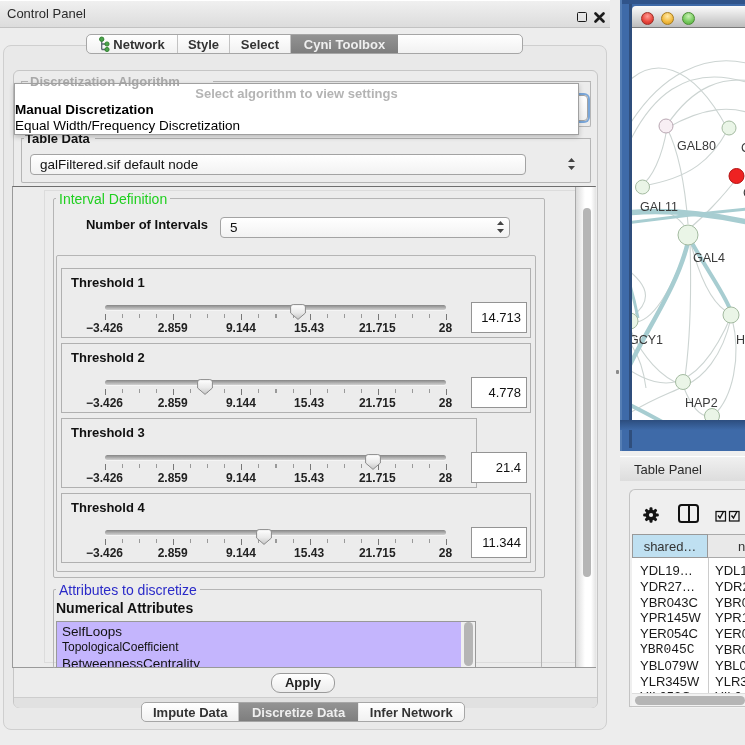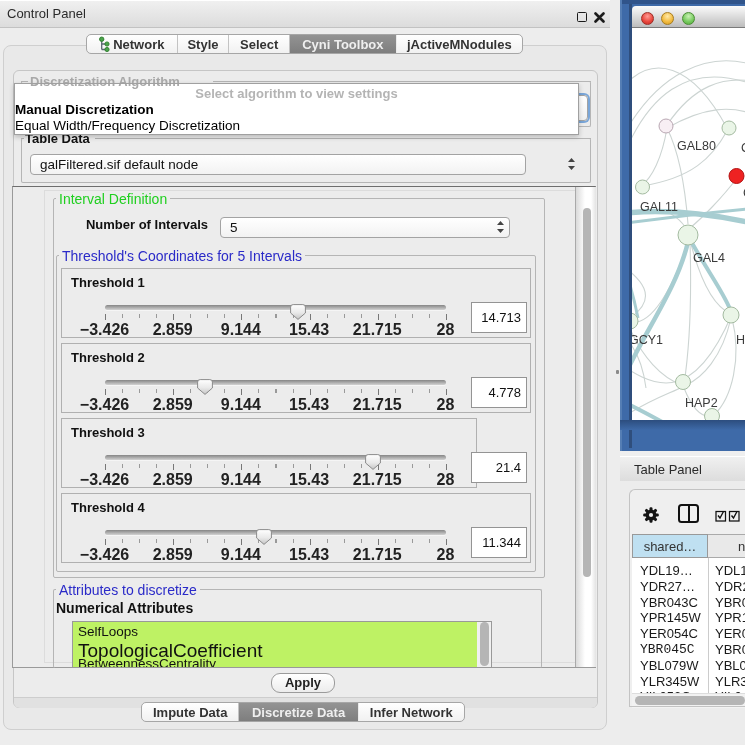--- a/index.html
+++ b/index.html
@@ -20,21 +20,21 @@
 
 .combo{background:linear-gradient(#ffffff,#f2f2f2);border:1px solid #a3a3a3;border-radius:4px;box-sizing:border-box;font-size:13.5px;color:#111;display:flex;align-items:center;}
 .combo .txt{padding-left:9px;}
 .arr{position:absolute;width:7px;height:12px;}
 
 .tbox{background:#ececec;border:1px solid #b0b0b0;box-sizing:border-box;}
 .ttitle{position:absolute;left:9px;top:6px;font-size:13px;font-weight:bold;color:#111;}
 .track{position:absolute;height:5px;background:linear-gradient(#858585,#d2d2d2);border-radius:2.5px;box-shadow:0 1px 0 #f5f5f5;}
 .ticks-min{position:absolute;height:4px;background:repeating-linear-gradient(90deg,#999 0,#999 1px,transparent 1px,transparent 17.05px);}
 .ticks-maj{position:absolute;height:6px;background:repeating-linear-gradient(90deg,#777 0,#777 1px,transparent 1px,transparent 68.2px);}
-.tlabel{position:absolute;font-size:16px;font-weight:bold;color:#222;transform:translateX(-50%);}
+.tlabel{position:absolute;font-size:12px;font-weight:bold;color:#222;transform:translateX(-50%);}
 .vfield{position:absolute;left:409px;width:56px;height:31px;background:#fff;border:1px solid #949494;box-sizing:border-box;font-size:13px;color:#111;text-align:right;line-height:29px;padding-right:5px;}
 .thumb{position:absolute;width:16px;height:20px;}
 
 .vsb-track{background:linear-gradient(90deg,#dadada,#ffffff 45%,#ffffff 75%,#e3e3e3);border-left:1px solid #a9a9a9;box-sizing:border-box;}
 .sb-thumb{background:#b5b5b5;border-radius:5px;}
 
 .trow{position:absolute;font-size:13px;color:#1a1a1a;}
 </style>
 </head>
 <body>
@@ -83,21 +83,20 @@
   <div class="abs bold" style="left:38px;top:217px;width:170px;text-align:right;font-size:13px;color:#111;">Number of Intervals</div>
   <div class="abs combo" style="left:220px;top:217px;width:290px;height:21px;">
       <span class="txt">5</span>
     </div>
   <svg class="arr" style="left:497px;top:221px;" viewBox="0 0 7 12">
       <path d="M3.5 0 L7 4 L0 4 Z" fill="#444"></path>
       <path d="M3.5 12 L7 8 L0 8 Z" fill="#444"></path>
     </svg>
 
   <div class="abs group" style="left:56px;top:255px;width:480px;height:317px;"></div>
-  <div class="abs gtitle" style="left:59px;top:249px;color:#2a2ac8;">Threshold's Coordinates for 5 Intervals</div>
 
   <div class="abs tbox" style="left:61px;top:268px;width:470px;height:70px;">
   <div class="ttitle">Threshold 1</div>
   <div class="track" style="left:42.5px;top:36px;width:341px;"></div>
   <div class="ticks-min" style="left:42.5px;top:45px;width:342px;"></div>
   <div class="ticks-maj" style="left:42.5px;top:45px;width:342px;"></div>
   <div class="tlabel" style="left:42.5px;top:52px;">−3.426</div>
   <div class="tlabel" style="left:110.7px;top:52px;">2.859</div>
   <div class="tlabel" style="left:178.9px;top:52px;">9.144</div>
   <div class="tlabel" style="left:247.1px;top:52px;">15.43</div>
@@ -181,23 +180,23 @@
           </linearGradient>
         </defs>
     <path d="M3.2 0.6 H12.8 A2.5 2.5 0 0 1 15.4 3.1 V9 L8 15.4 L0.6 9 V3.1 A2.5 2.5 0 0 1 3.2 0.6 Z" fill="url(#tg493)" stroke="#8a8a8a" stroke-width="1"></path>
   </svg>
   <div class="vfield" style="top:33px;">11.344</div>
 </div>
 
   <div class="abs group" style="left:53px;top:589px;width:489px;height:79px;border-bottom:none;"></div>
   <div class="abs gtitle" style="left:56px;top:583px;color:#2a2ac8;">Attributes to discretize</div>
   <div class="abs bold" style="left:56px;top:600px;font-size:14px;color:#111;">Numerical Attributes</div>
-  <div class="abs" style="left:72px;top:621px;width:420px;height:47px;background:#bef264;border:1px solid #999;box-sizing:border-box;overflow:hidden;">
+  <div class="abs" style="left:56px;top:621px;width:420px;height:47px;background:#c4b5fd;border:1px solid #999;box-sizing:border-box;overflow:hidden;">
     <div style="position:absolute;left:5px;top:2px;font-size:13.5px;color:#111;">SelfLoops</div>
-    <div style="position:absolute;left:5px;top:18px;font-size:19px;color:#111;">TopologicalCoefficient</div>
+    <div style="position:absolute;left:5px;top:18px;font-size:12px;color:#111;">TopologicalCoefficient</div>
     <div style="position:absolute;left:5px;top:34px;font-size:13.5px;color:#111;">BetweennessCentrality</div>
     <div style="position:absolute;right:0;top:0;width:14px;height:47px;background:#f0f0f0;"></div>
     <div class="sb-thumb" style="position:absolute;right:2px;top:0;width:9px;height:44px;"></div>
   </div>
 
   <div class="abs vsb-track" style="left:575px;top:187px;width:21px;height:480px;"></div>
   <div class="abs sb-thumb" style="left:583px;top:208px;width:8px;height:369px;"></div>
 
   <div class="abs" style="left:271px;top:673px;width:64px;height:20px;background:linear-gradient(#ffffff,#ececec);border:1px solid #9b9b9b;border-radius:9px;box-sizing:border-box;text-align:center;font-size:13px;font-weight:bold;color:#222;line-height:18px;">Apply</div>
 
@@ -212,21 +211,20 @@
       <svg width="11" height="16" viewBox="0 0 11 16" style="margin-right:3px;">
         <path d="M2.7 4 V13.5 M2.7 8 H7.5 M2.7 13.5 H7.5" stroke="#5a6472" stroke-width="1.3" fill="none"></path>
         <circle cx="2.7" cy="3.2" r="2.2" fill="#4aa34a" stroke="#2e7d2e" stroke-width="0.9"></circle>
         <circle cx="8" cy="8" r="2.1" fill="#4aa34a" stroke="#2e7d2e" stroke-width="0.9"></circle>
         <circle cx="8" cy="13.5" r="2.1" fill="#4aa34a" stroke="#2e7d2e" stroke-width="0.9"></circle>
       </svg>
       Network</div>
     <div class="s" style="width:52px;">Style</div>
     <div class="s" style="width:61px;">Select</div>
     <div class="s sel" style="width:107px;">Cyni Toolbox</div>
-    <div class="s" style="width:126px;">jActiveMNodules</div>
   </div>
 
   <div class="abs" style="left:620px;top:0;width:125px;height:451px;background:#3e6aa8;"></div>
   <div class="abs" style="left:620px;top:0;width:125px;height:4px;background:#30548a;"></div>
   <div class="abs" style="left:620px;top:0;width:2px;height:451px;background:#557eb4;"></div>
   <div class="abs" style="left:629px;top:4px;width:3px;height:444px;background:#2f4e7c;"></div>
   <div class="abs" style="left:620px;top:420px;width:125px;height:10px;background:linear-gradient(#2c4d7e,#3e6aa8);"></div>
 
   <div class="abs" style="left:632px;top:6px;width:113px;height:21px;background:linear-gradient(#fbfbfb,#bdbdbd);border-bottom:1px solid #7a7a7a;border-radius:4px 0 0 0;"></div>
   <div class="abs" style="left:641px;top:12px;width:11px;height:11px;border-radius:50%;background:radial-gradient(circle at 50% 30%,#ff9a94,#e8443a 60%,#c03028);border:0.5px solid #9c2d26;"></div>

